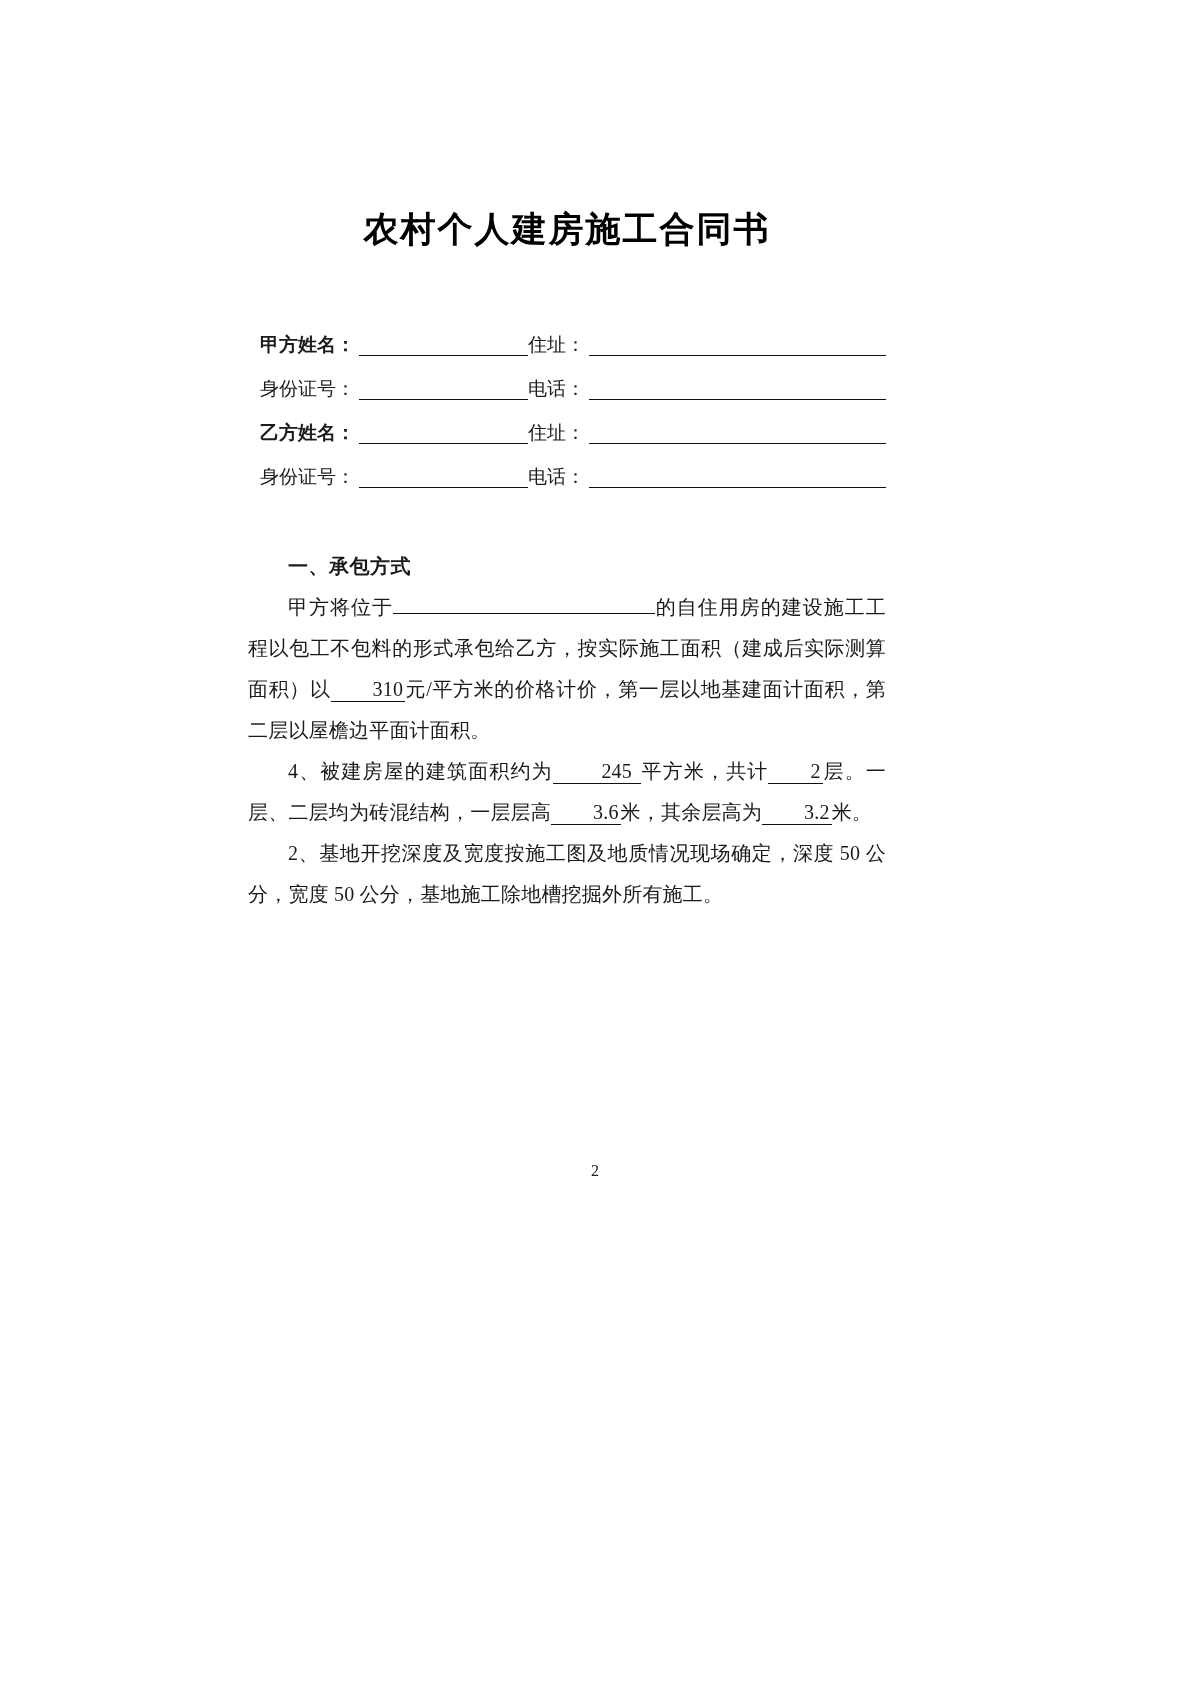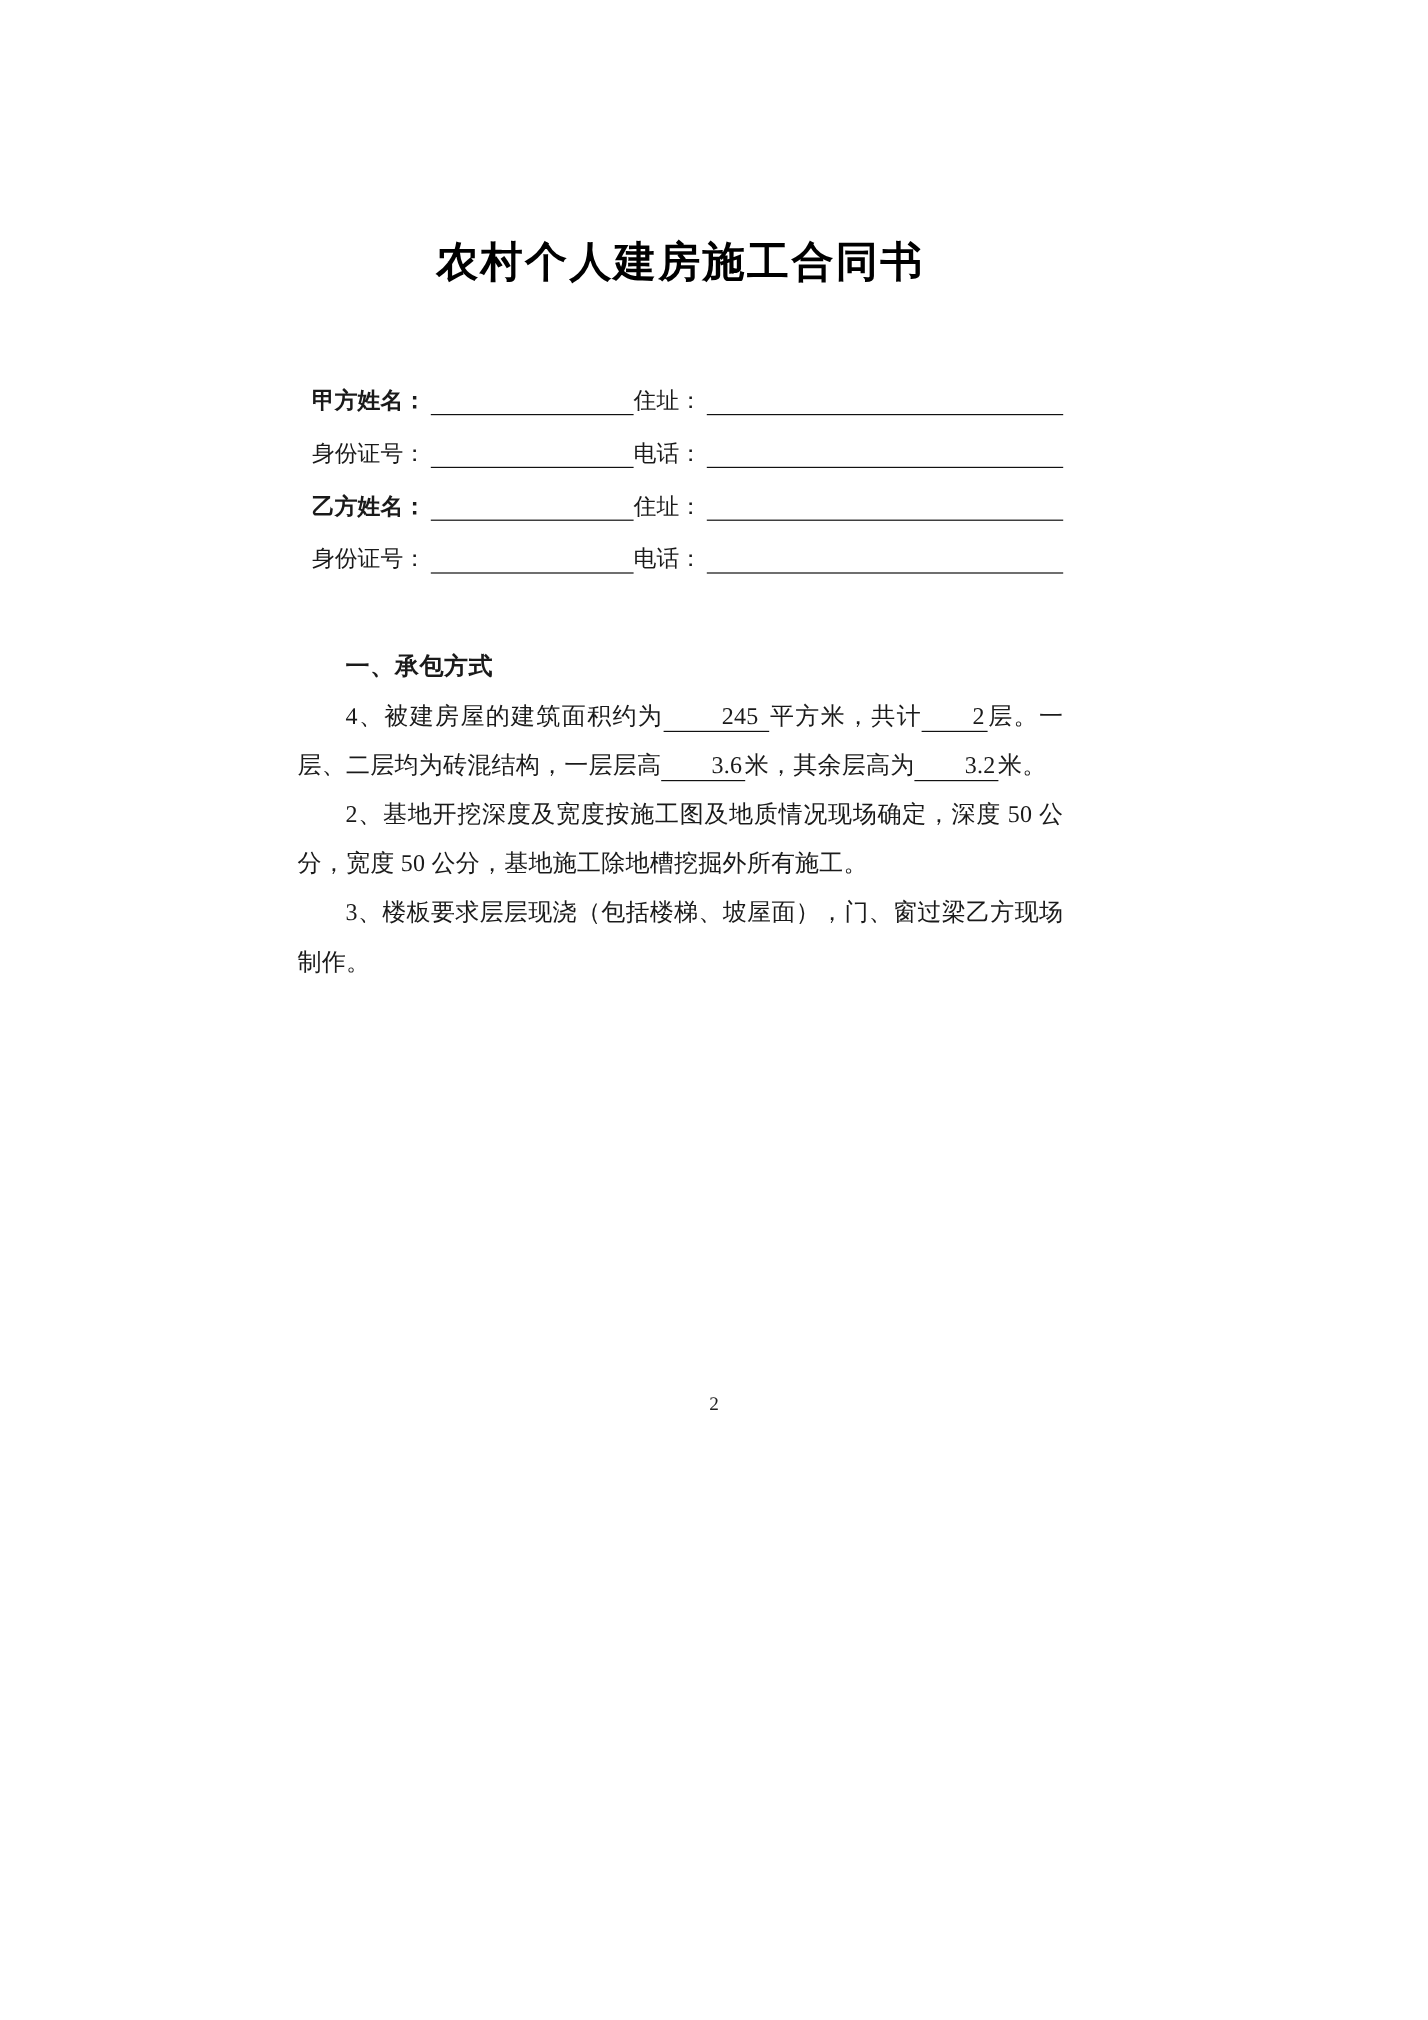--- a/index.html
+++ b/index.html
@@ -13,21 +13,21 @@
     height: 1683px;
     background: #ffffff;
     font-family: "Liberation Serif", "DejaVu Serif", serif;
     color: #1a1a1a;
     overflow: hidden;
     box-sizing: border-box;
   }
   .sheet {
     position: absolute;
     left: 248px;
-    top: 198px;
+    top: 208px;
     width: 638px;
   }
 
   
   .doc-title {
     font-family: "DejaVu Sans", "Liberation Sans", sans-serif;
     font-weight: bold;
     font-size: 35px;
     letter-spacing: 2px;
     text-align: center;
@@ -166,24 +166,24 @@
           <span class="f-label">电话：</span>
           <span class="f-blank"></span>
         </div>
       </div>
 
     </div>
 
 
     <h2 class="section">一、承包方式</h2>
 
+    <p class="body"><span>甲方将位于</span><span class="fill long"></span><span>的自住用房的建设施工工程以包工不包料的形式承包给乙方，按实际施工面积（建成后实际测算面积）以</span><span class="fill num-sm">310</span><span>元/平方米的价格计价，第一层以地基建面计面积，第二层以屋檐边平面计面积。</span></p>
 
 
     <p class="body"><span>4、被建房屋的建筑面积约为</span><span class="fill num-md">245</span><span>平方米，共计</span><span class="fill num">2</span><span>层。一层、二层均为砖混结构，一层层高</span><span class="fill num-sm">3.6</span><span>米，其余层高为</span><span class="fill num-sm">3.2</span><span>米。</span></p>
 
     <p class="body">2、基地开挖深度及宽度按施工图及地质情况现场确定，深度 50 公分，宽度 50 公分，基地施工除地槽挖掘外所有施工。</p>
 
-    <p class="body">3、楼板要求层层现浇（包括楼梯、坡屋面），门、窗过梁乙方现场制作。</p>
 
   </div>
 
   <div class="page-number">2</div>
 </div>
 
 </body></html>

